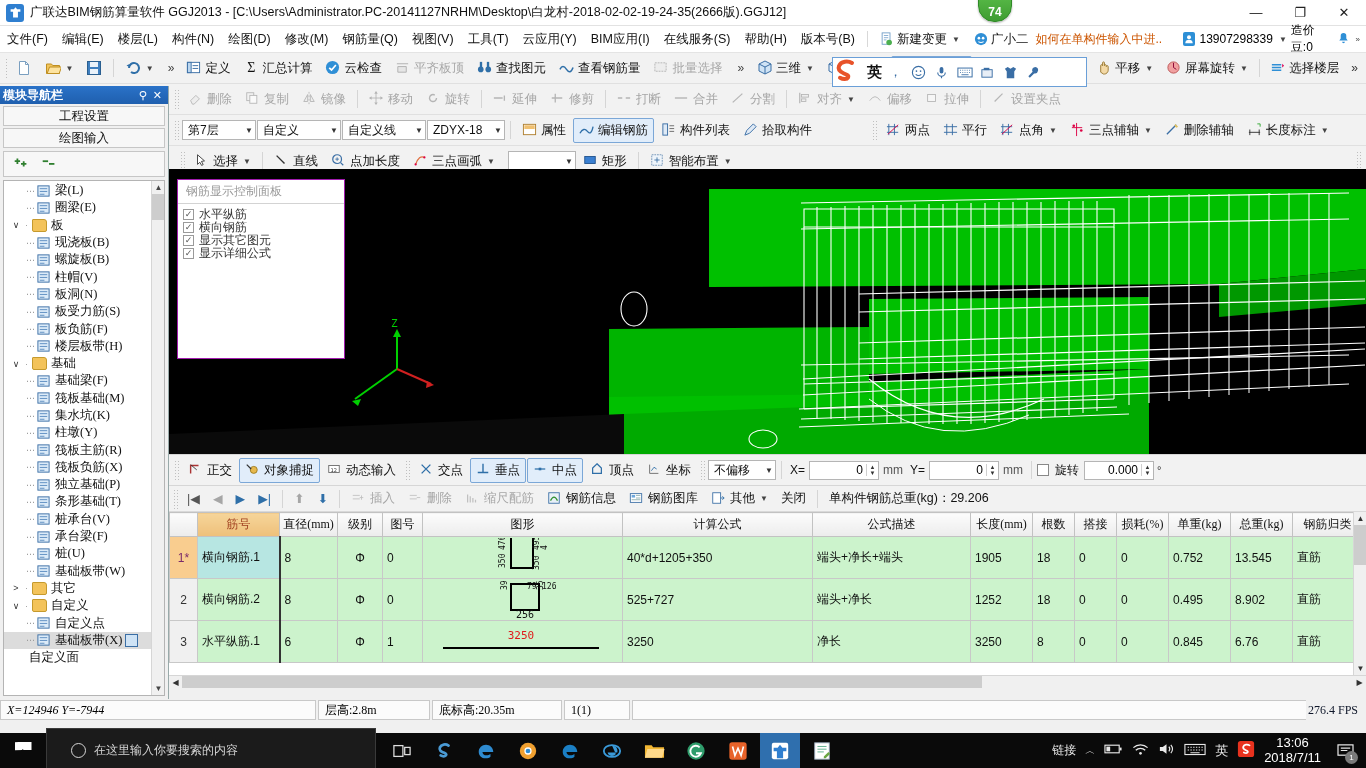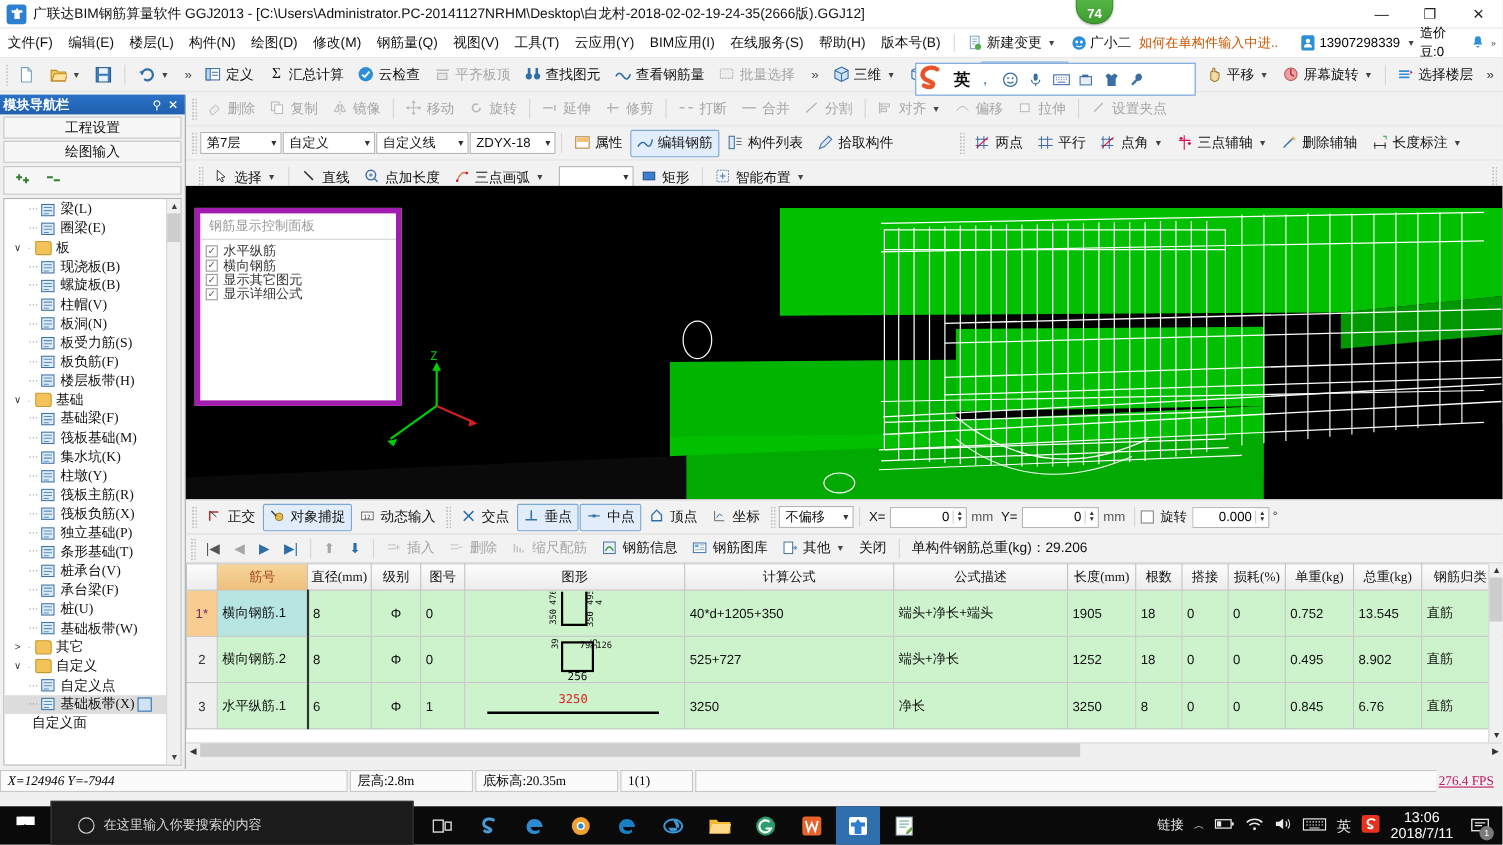--- a/index.html
+++ b/index.html
@@ -87,22 +87,22 @@
   .node .lbl{ margin-left:3px; font-family:"Liberation Serif", serif; font-size:12.5px;}
   .node.sel{ background:#dcdcdc; }
   .indent1{ padding-left:6px; }
   .indent2{ padding-left:22px; }
   .folder{ width:15px;height:13px;background:#f3c35a;border:1px solid #c59a2e;border-radius:1px 3px 2px 2px;}
   .sb-bot{ margin:0 3px 3px 3px; }
 
   
   .viewport{ position:absolute; left:169px; top:0; width:1197px; height:285px; background:#000;
              overflow:hidden;}
-  .rebar-panel{ position:absolute; left:8px; top:20px; width:188px; height:180px; background:#fff;
-                border:5px solid #a21caf; }
+  .rebar-panel{ position:absolute; left:8px; top:10px; width:168px; height:180px; background:#fff;
+                border:1px solid #a21caf; }
   .rp-title{ height:24px; font-size:12px; color:#9a9a9a; display:flex;align-items:center;padding-left:8px;
              border-bottom:1px solid #d3d3d3;}
   .rp-list{ padding:4px 0 0 5px; }
   .rp-row{ display:flex; align-items:center; gap:5px; height:13px; font-size:12px; color:#333;}
   .cbx{ width:11px;height:11px;border:1px solid #9a9a9a;background:#fff;color:#555;font-size:9px;
         display:flex;align-items:center;justify-content:center;line-height:1;}
 
   
   .snapbar{ position:absolute;left:169px; top:285px; width:1197px; height:32px;
             background:#f2f2f2;border-top:1px solid #d6d6d6;border-bottom:1px solid #d6d6d6;
@@ -140,21 +140,21 @@
   .hs-thumb{ position:absolute;left:13px;width:800px;height:12px;background:#cdcdcd;}
 
   
   .shape{ position:relative; width:100%; height:40px; }
 
   
   .statusbar{ position:absolute;left:0;top:699px;width:1366px;height:22px;background:#f0f0f0;
               display:flex;align-items:center;font-size:12px;font-family:"Liberation Serif",serif;}
   .sb-cell{ height:20px;border:1px solid #c8c8c8;background:#fbfbfb;display:flex;align-items:center;
             padding:0 6px;margin-right:2px;}
-  .fps{ margin-left:auto;padding-right:8px;color:#be185d;text-decoration:underline;}
+  .fps{ margin-left:auto;padding-right:8px;color:#0f172a;}
 
   
   .taskbar{ position:absolute;left:0;top:733px;width:1366px;height:35px;background:#0a0a0a;
             display:flex;align-items:center;}
   .start{ width:46px;height:35px;display:flex;align-items:center;justify-content:center;}
   .start .win{ width:17px;height:17px;background:#fff;
        clip-path:polygon(0 2%,46% 0,46% 47%,0 48%,0 2%, 54% 0,100% 0,100% 47%,54% 47%);}
   .tb-search{ flex:0 0 330px;height:46px;background:#1b1b1b;border:1px solid #3a3a3a;display:flex;
               align-items:center;gap:8px;padding:0 24px;color:#d6d6d6;font-size:12px;}
   .circle-o{ width:15px;height:15px;border:1.6px solid #d6d6d6;border-radius:50%;}

